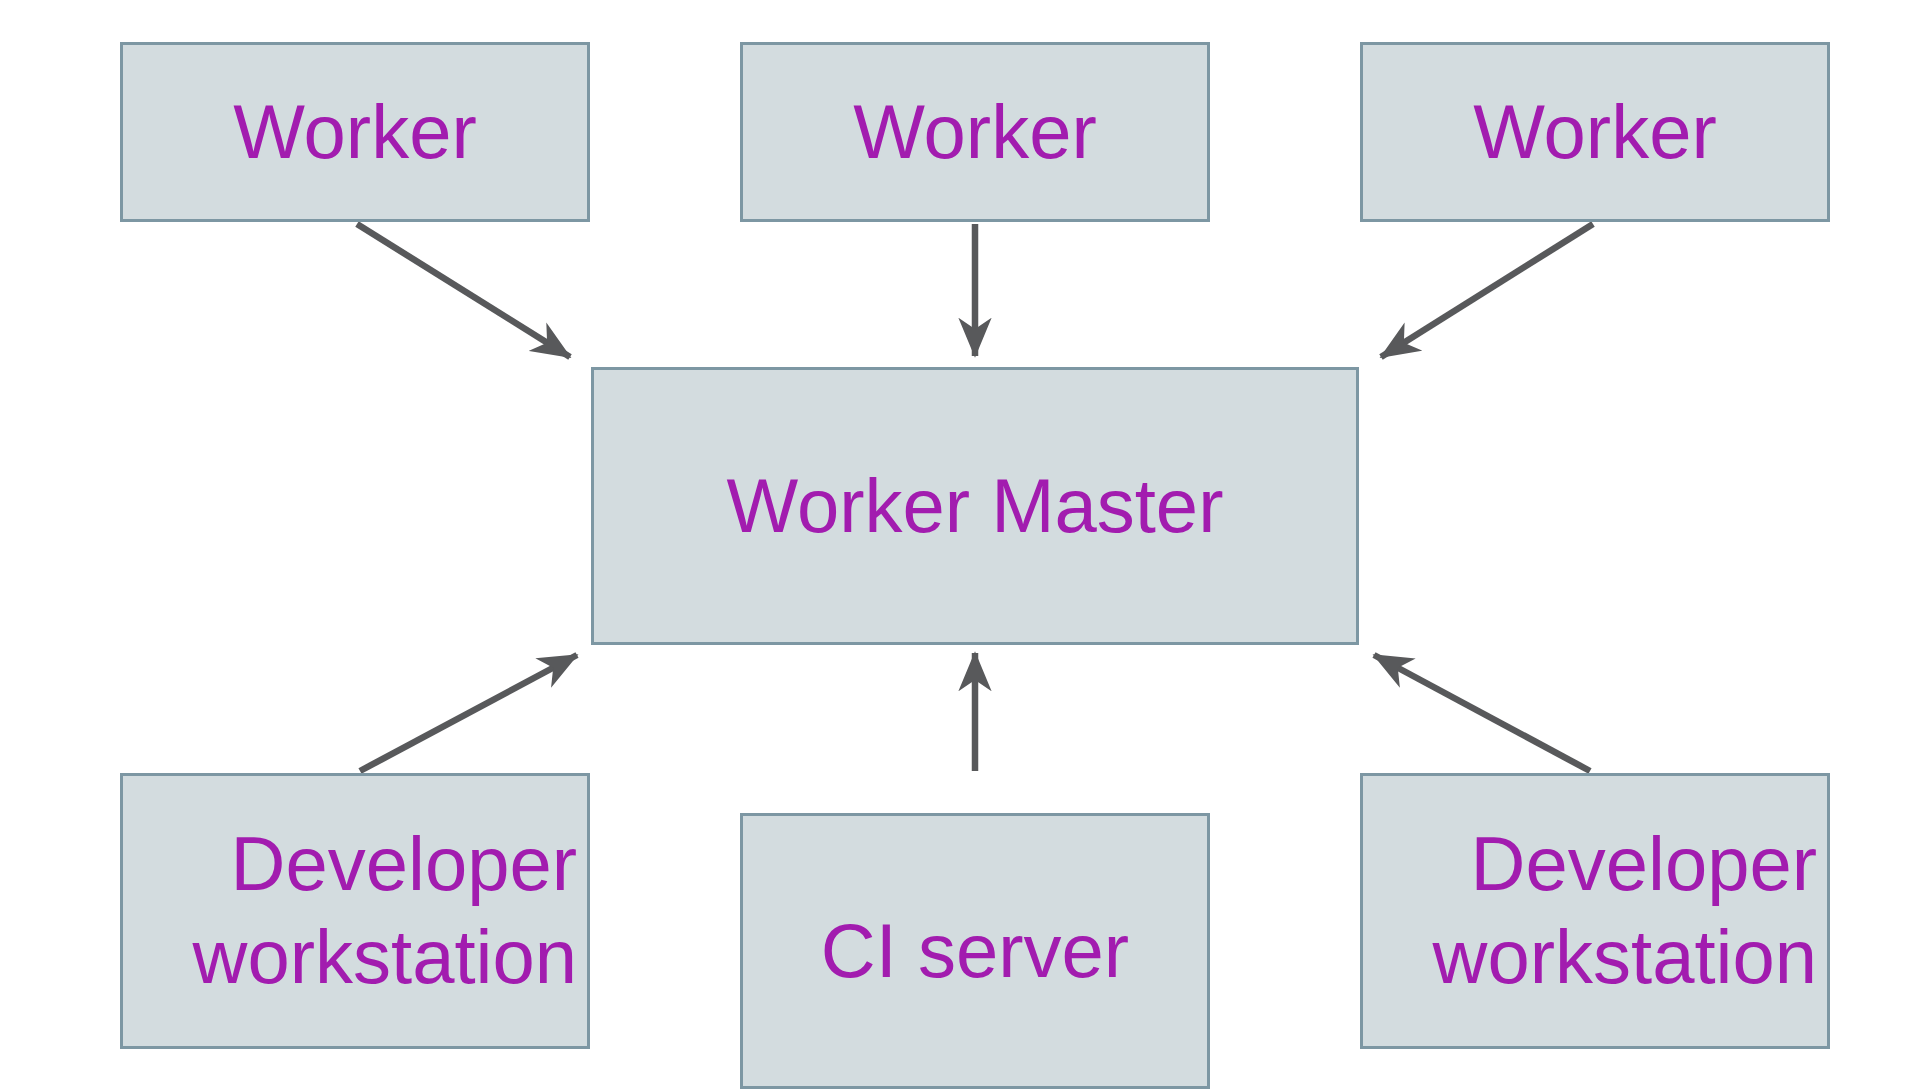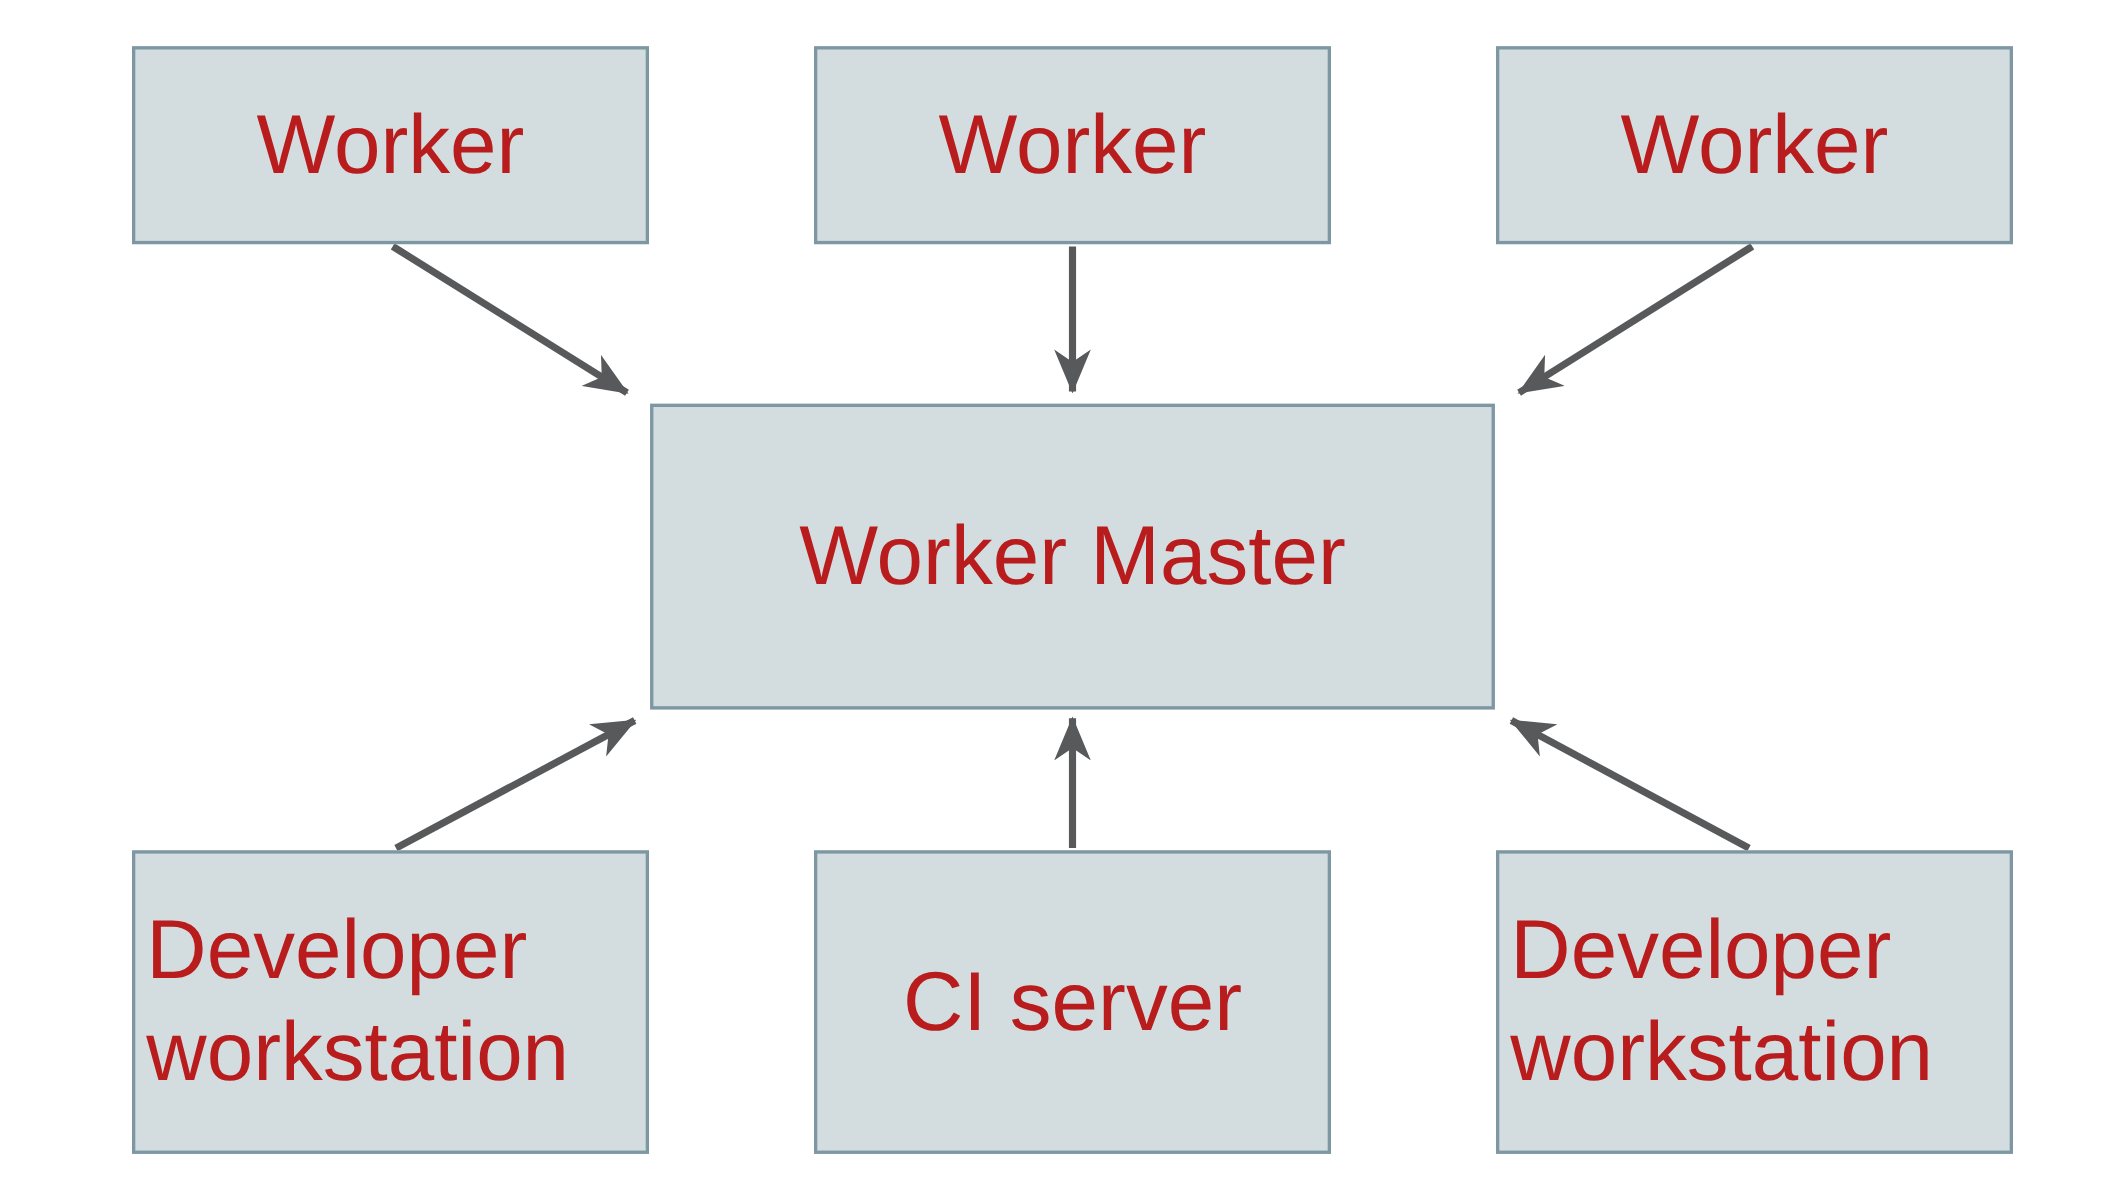--- a/index.html
+++ b/index.html
@@ -16,34 +16,34 @@
     overflow: hidden;
   }
   .node {
     position: absolute;
     box-sizing: border-box;
     background: #d3dcdf;
     border: 3px solid #7d97a3;
     display: flex;
     align-items: center;
     justify-content: center;
-    text-align: left;
-    color: #b91c1c;
+    text-align: right;
+    color: #a21caf;
     font-size: 76px;
     line-height: 1.22;
   }
   .node .label { padding: 0 10px; }
 
   
   #worker-top-left     { left: 120px;  top: 42px;  width: 470px; height: 180px; }
   #worker-top-center   { left: 740px;  top: 42px;  width: 470px; height: 180px; }
   #worker-top-right    { left: 1360px; top: 42px;  width: 470px; height: 180px; }
   #build-master        { left: 591px;  top: 367px; width: 768px; height: 278px; }
   #dev-workstation-left  { left: 120px;  top: 773px; width: 470px; height: 276px; }
-  #ci-server             { left: 740px;  top: 773px; width: 470px; height: 276px; }
+  #ci-server             { left: 740px;  top: 813px; width: 470px; height: 276px; }
   #dev-workstation-right { left: 1360px; top: 773px; width: 470px; height: 276px; }
 
   #arrow-layer {
     position: absolute;
     left: 0; top: 0;
     width: 1910px;
     height: 1090px;
     pointer-events: none;
   }
   #arrow-layer line {

